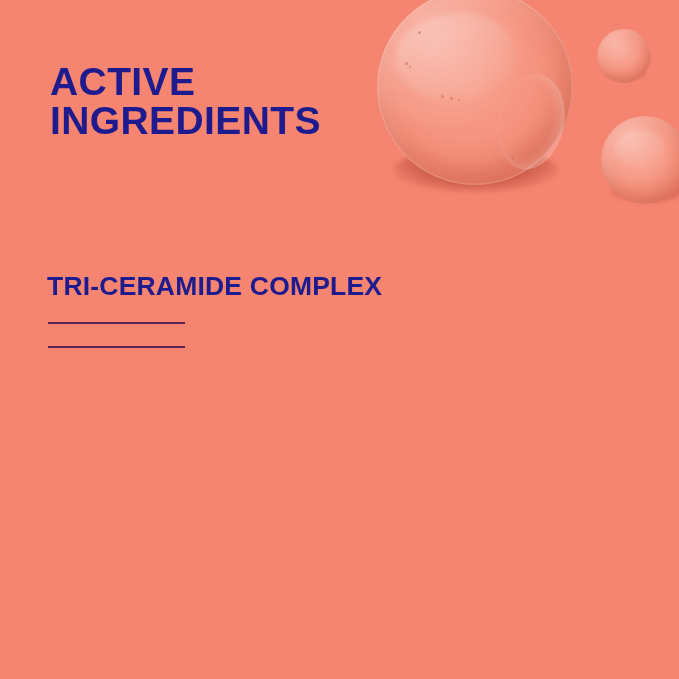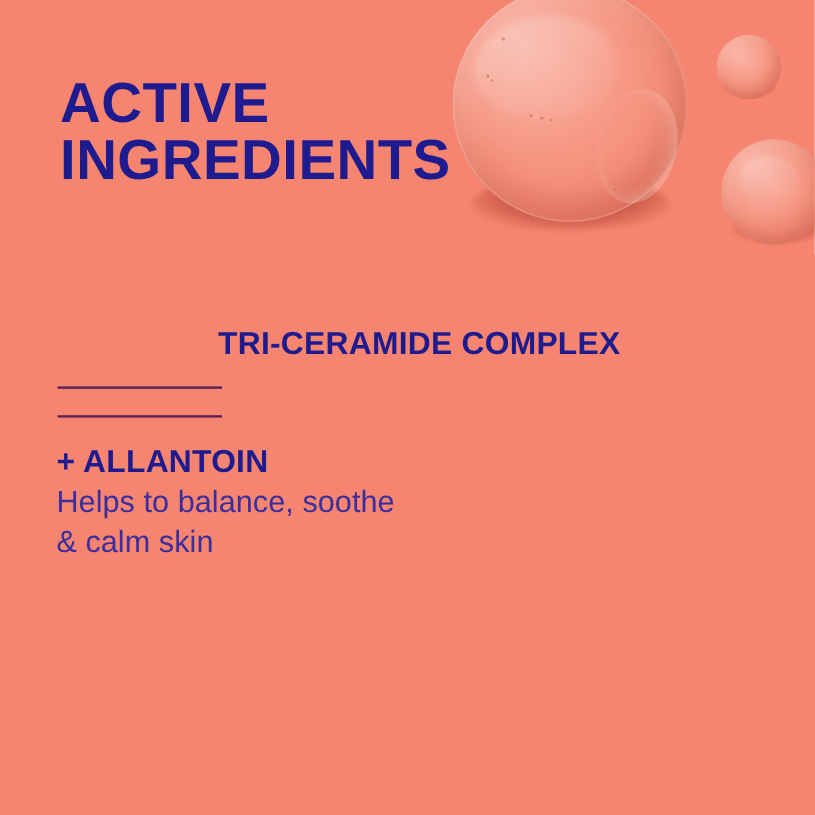--- a/index.html
+++ b/index.html
@@ -178,21 +178,21 @@
         rgba(255,255,255,0) 100%);
     filter: blur(2px);
   }
 
   
   .title {
     position: absolute;
     left: 50px;
     top: 62px;
     color: #1E1B8F;
-    font-size: 47px;
+    font-size: 39px;
     line-height: 1.00;
     font-weight: 700;
     letter-spacing: 0.4px;
     white-space: pre-line;
     margin: 0;
   }
 
   .list {
     position: absolute;
     left: 47px;
@@ -221,21 +221,21 @@
     white-space: pre-line;
   }
 
   .divider {
     width: 137px;
     height: 2px;
     background: #5B2157;
     margin: 22px 0 22px 1px;
   }
 
-  .item-gap-1 { margin-top: 0; text-align: right; }
+  .item-gap-1 { margin-top: 0; }
 </style>
 </head>
 <body>
 
 <div id="poster">
 
   <div class="droplets">
 
     <div class="drop-large-shadow"></div>
     <div class="drop drop-large"></div>
@@ -265,20 +265,15 @@
 
     <div class="item item-gap-1">
       <div class="item-heading">TRI-CERAMIDE COMPLEX</div>
     </div>
 
     <div class="divider"></div>
 
 
     <div class="divider"></div>
 
-    <div class="item">
-      <div class="item-heading">+ ALLANTOIN</div>
-      <div class="item-desc">Helps to balance, soothe
-&amp; calm skin</div>
-    </div>
 
   </div>
 </div>
 
 </body></html>

